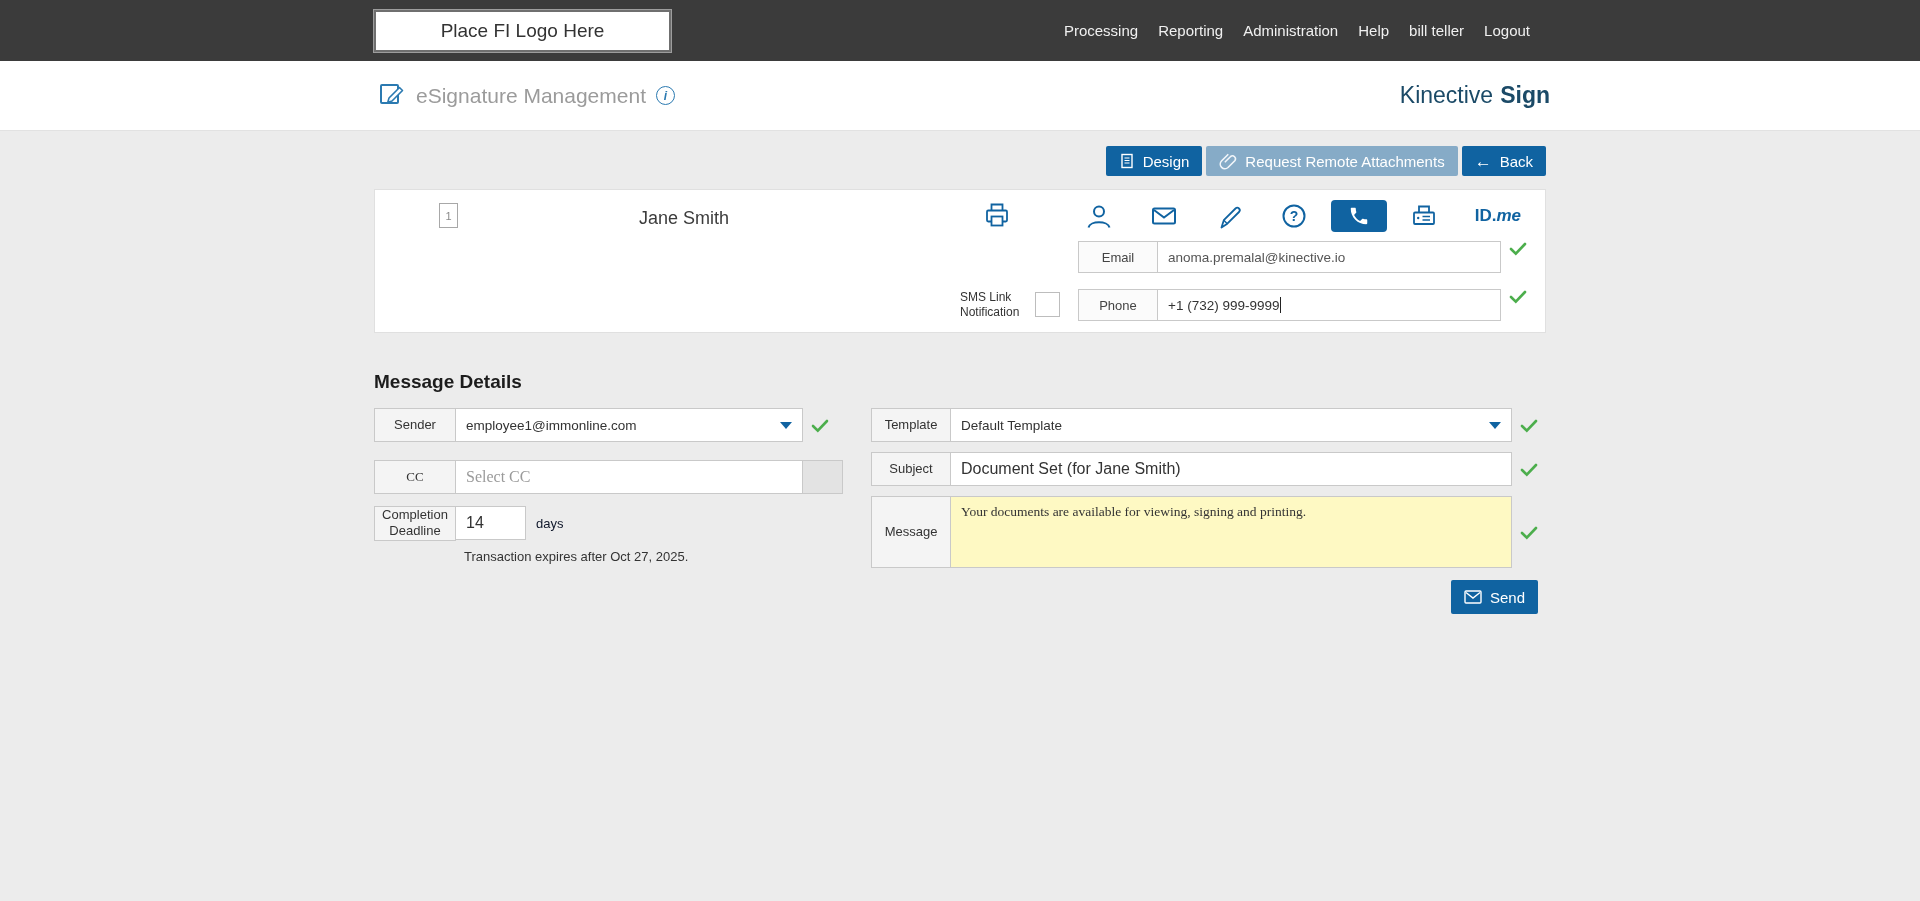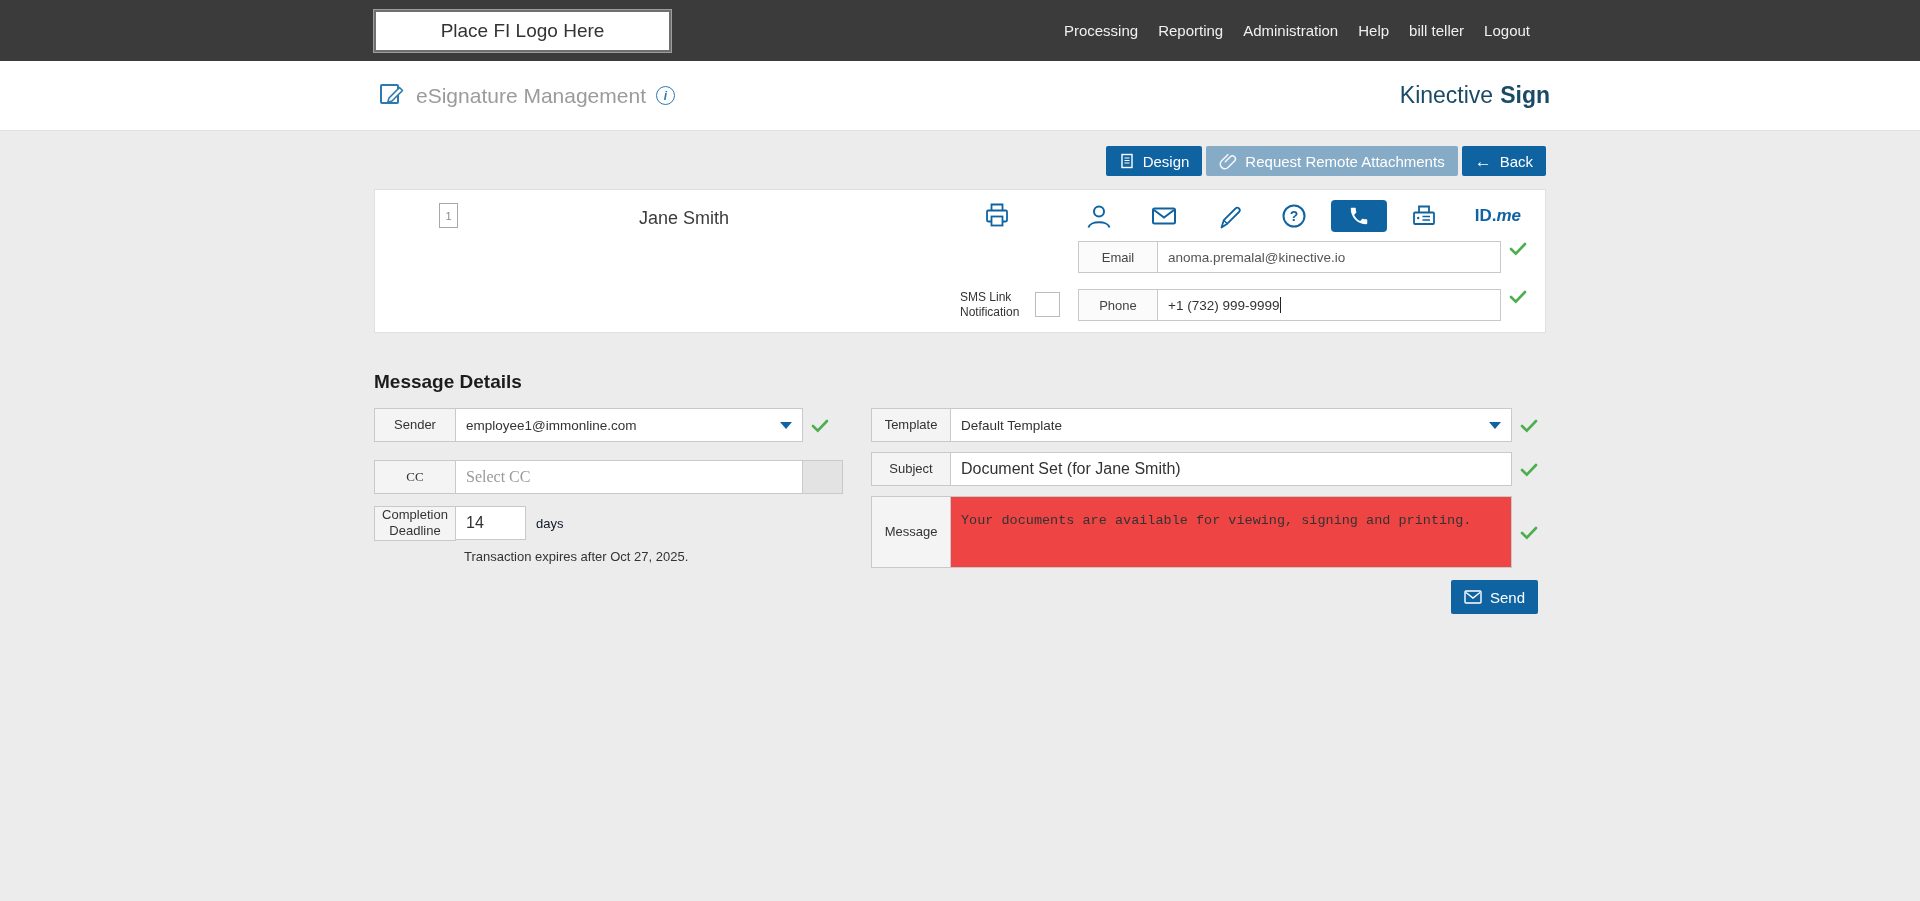--- a/index.html
+++ b/index.html
@@ -122,22 +122,22 @@
   .deadline-input { width: 70px; }
   .days { margin-left: 10px; font-size: 13px; color: #0f172a; }
   .expires-note { margin: 8px 0 0 90px; font-size: 13px; color: #333; }
   .mb18 { margin-bottom: 18px; }
   .mb12 { margin-bottom: 12px; font-family: Liberation Serif, serif; }
   .mb10 { margin-bottom: 10px; }
   .f-input.grow { flex: 1; }
   .message-row { align-items: stretch; }
   .message-label { min-height: 72px; }
   .f-textarea {
-    flex: 1; height: 72px; border: 1px solid #c9c9c9; border-left: none; padding: 16px 10px;
-    font-size: 13.5px; color: #333; background: #ef4444; font-family: Liberation Mono, monospace; resize: none;
+    flex: 1; height: 72px; border: 1px solid #c9c9c9; border-left: none; padding: 7px 10px;
+    font-size: 13.5px; color: #333; background: #fef9c3; font-family: Liberation Serif, serif; resize: none;
   }
   .message-row .row-check { align-self: center; }
   .send-row { display: flex; justify-content: flex-end; margin-top: 12px; }
   .btn-send { height: 34px; }
 </style>
 </head>
 <body>
 
 <div class="topbar">
   <div class="container topbar-inner">

